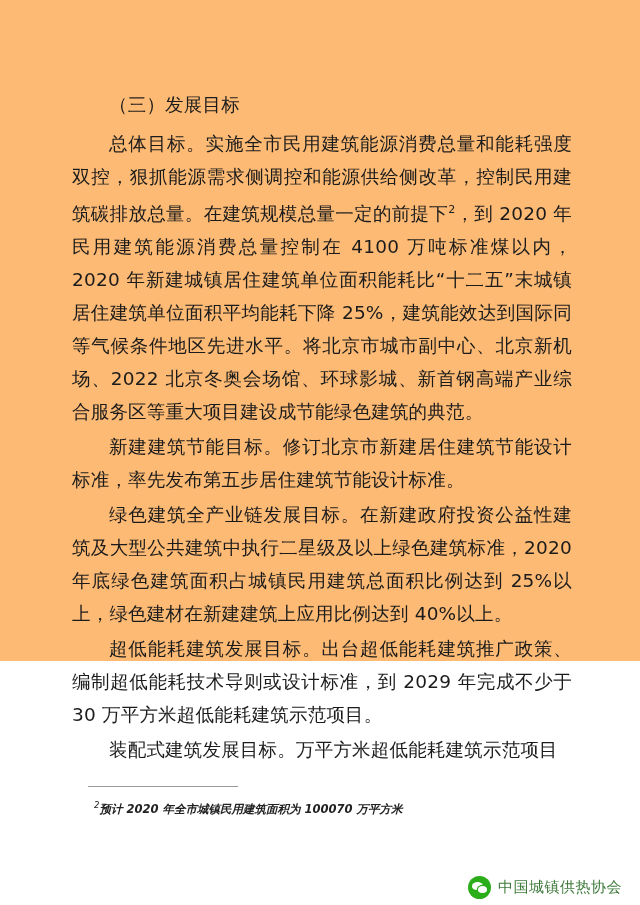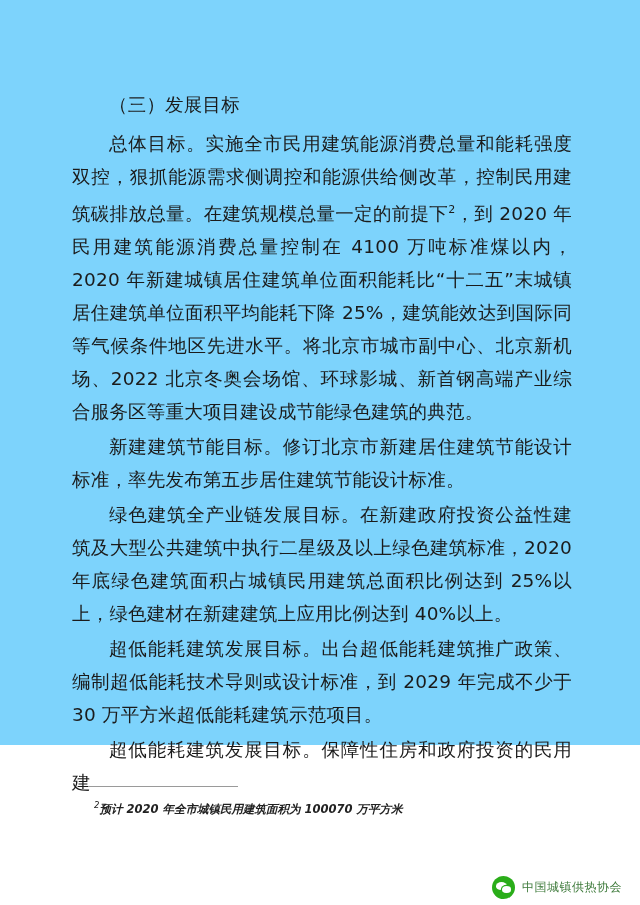--- a/index.html
+++ b/index.html
@@ -12,22 +12,22 @@
     background: #ffffff;
     font-family: "DejaVu Sans", "Liberation Sans", sans-serif;
     color: #1a1a1a;
     position: relative;
     overflow: hidden;
   }
   .page {
     position: absolute;
     left: 0; top: 0;
     width: 640px;
-    height: 745px;
-    background: #7dd3fc;
+    height: 661px;
+    background: #fdba74;
   }
   .content {
     position: absolute;
     left: 72px;
     top: 88px;
     width: 500px;
   }
   .para {
     font-size: 18.5px;
     line-height: 33px;
@@ -116,21 +116,21 @@
   .wechat-logo::after {
     content: "";
     position: absolute;
     left: 10px; top: 10px;
     width: 9px; height: 7px;
     background: #ffffff;
     border-radius: 50% 50% 45% 45%;
     box-shadow: 0 0 0 1.2px #2aad19;
   }
   .wechat-name {
-    font-size: 12px;
+    font-size: 15px;
     color: #3d7a3a;
     letter-spacing: 0.5px;
     font-family: "DejaVu Sans", "Liberation Sans", sans-serif;
   }
 </style>
 </head>
 <body>
 
 <div class="page">
 
@@ -139,21 +139,21 @@
     <p class="para heading indent">（三）发展目标</p>
 
     <p class="para indent"><span>总体目标。实施全市民用建筑能源消费总量和能耗强度双控，狠抓能源需求侧调控和能源供给侧改革，控制民用建筑碳排放总量。在建筑规模总量一定的前提下</span><span class="sup">2</span><span>，到 2020 年民用建筑能源消费总量控制在 4100 万吨标准煤以内，2020 年新建城镇居住建筑单位面积能耗比“十二五”末城镇居住建筑单位面积平均能耗下降 25%，建筑能效达到国际同等气候条件地区先进水平。将北京市城市副中心、北京新机场、2022 北京冬奥会场馆、环球影城、新首钢高端产业综合服务区等重大项目建设成节能绿色建筑的典范。</span></p>
 
     <p class="para indent">新建建筑节能目标。修订北京市新建居住建筑节能设计标准，率先发布第五步居住建筑节能设计标准。</p>
 
     <p class="para indent">绿色建筑全产业链发展目标。在新建政府投资公益性建筑及大型公共建筑中执行二星级及以上绿色建筑标准，2020 年底绿色建筑面积占城镇民用建筑总面积比例达到 25%以上，绿色建材在新建建筑上应用比例达到 40%以上。</p>
 
     <p class="para indent">超低能耗建筑发展目标。出台超低能耗建筑推广政策、编制超低能耗技术导则或设计标准，到 2029 年完成不少于 30 万平方米超低能耗建筑示范项目。</p>
 
-    <p class="para indent">超低能耗建筑发展目标。保障性住房和政府投资的民用建</p>
+    <p class="para indent">装配式建筑发展目标。万平方米超低能耗建筑示范项目</p>
 
   </div>
 
   <div class="rule"></div>
 
   <div class="footnote"><span class="fn-mark">2</span><span>预计 2020 年全市城镇民用建筑面积为 100070 万平方米</span></div>
 
 
   <div class="footer-band"></div>
 

